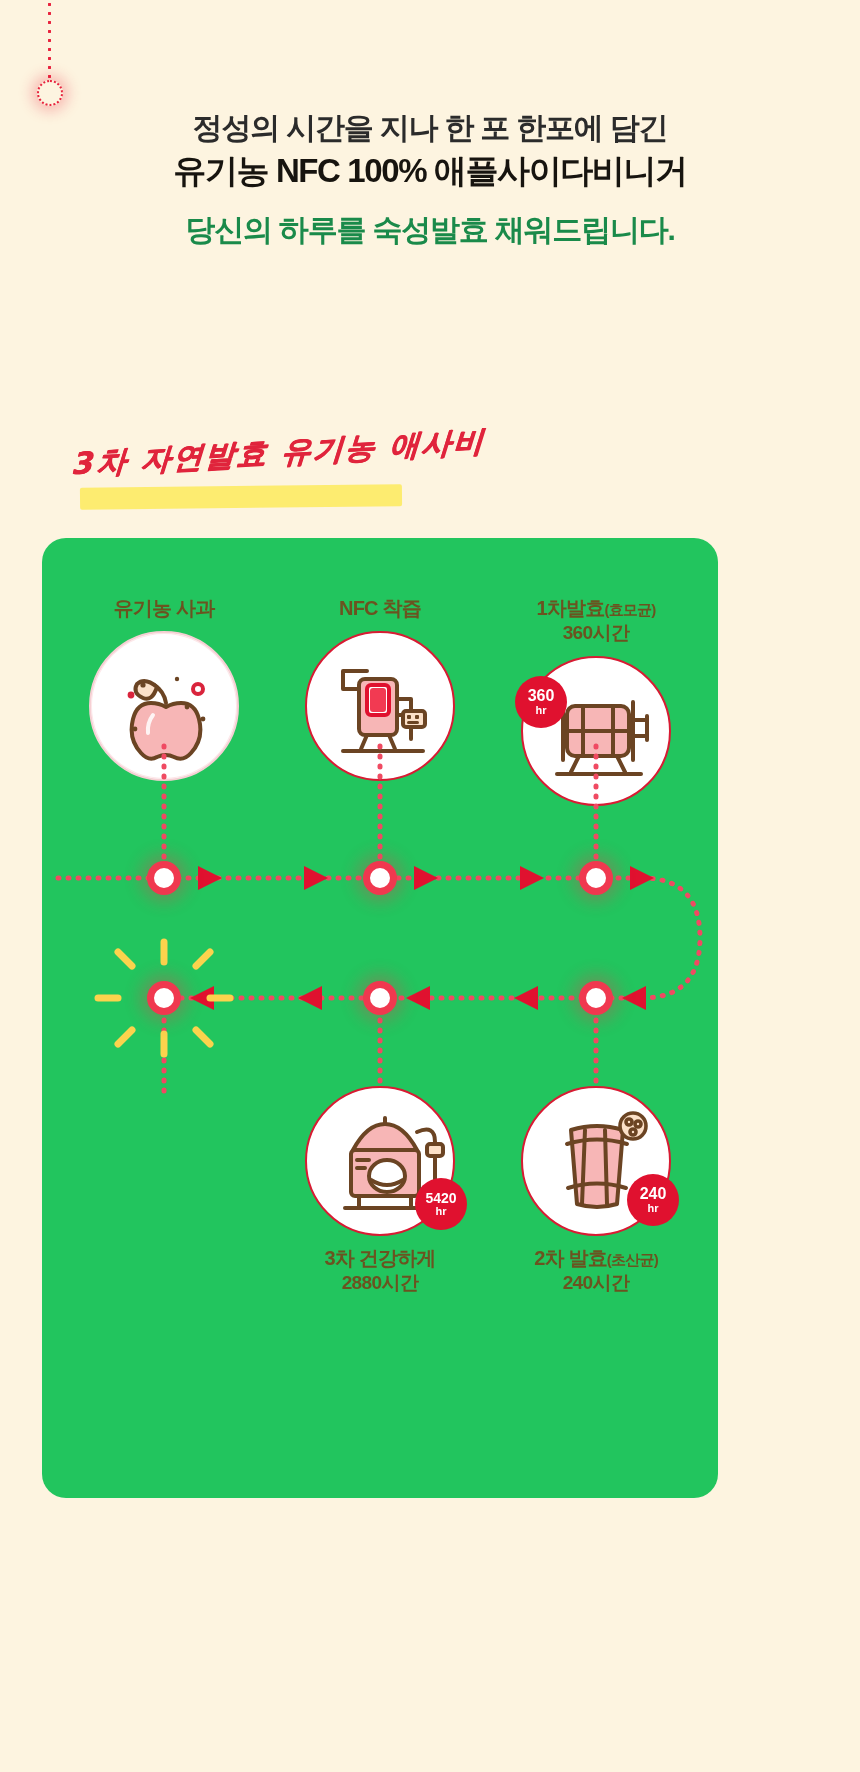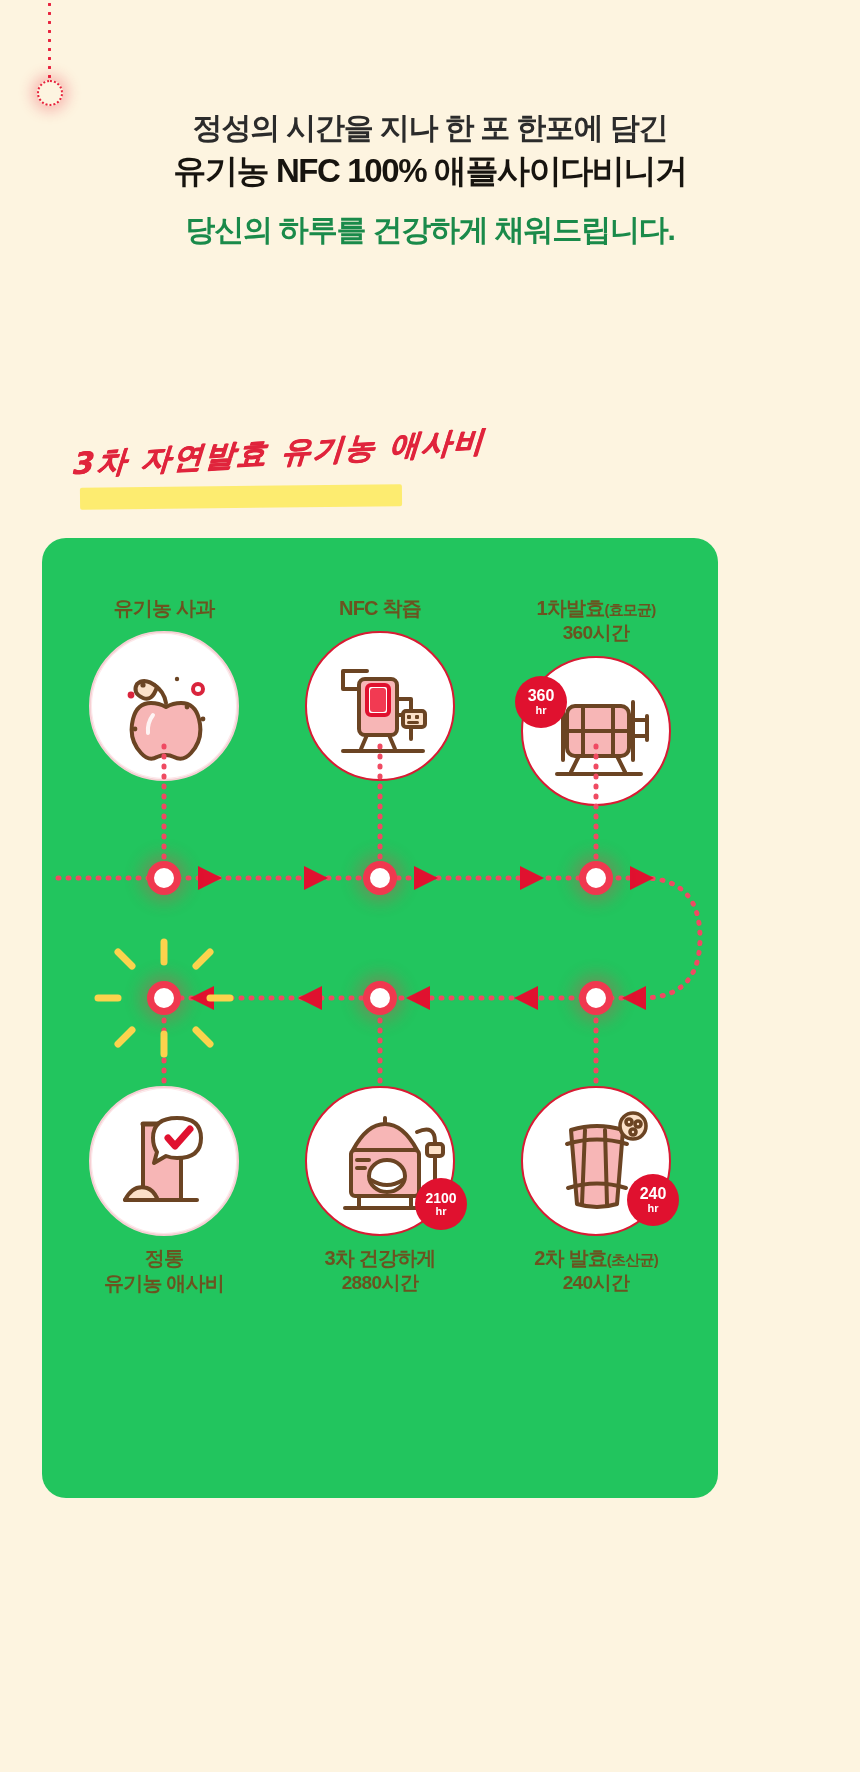--- a/index.html
+++ b/index.html
@@ -134,21 +134,21 @@
 <div class="page">
 
   <div class="drop-wrap">
     <div class="drop-line"></div>
     <div class="drop-bead"></div>
   </div>
 
   <div class="head-block">
     <div class="line2">정성의 시간을 지나 한 포 한포에 담긴</div>
     <div class="line3">유기농 NFC 100% 애플사이다비니거</div>
-    <div class="line4">당신의 하루를 건강하게 채워드립니다.</div>
+    <div class="line4">당신의 하루를 숙성발효 채워드립니다.</div>
   </div>
 
   <div class="hw-wrap">
     <div class="hw-hl"></div>
     <div class="hw-text">3차 자연발효 유기농 애사비</div>
   </div>
 
   <div class="card">
 
     <div class="col col-a row-top">
@@ -277,57 +277,39 @@
     </svg>
 
     <div class="node" style="left:105px; top:323px;"></div>
     <div class="node" style="left:321px; top:323px;"></div>
     <div class="node" style="left:537px; top:323px;"></div>
 
     <div class="node" style="left:537px; top:443px;"></div>
     <div class="node" style="left:321px; top:443px;"></div>
     <div class="node" style="left:105px; top:443px;"></div>
 
-    <div class="col col-a row-bot">
-      <div class="bubble ring-soft bubble-wrap-bot">
-        <svg viewBox="0 0 150 150" aria-hidden="true">
-          <g fill="none" stroke="#6b4423" stroke-width="4" stroke-linecap="round" stroke-linejoin="round">
-            <path d="M52 36 h38 v76 h-38 z" fill="#f7b6b6"></path>
-            <path d="M52 36 h38" stroke-width="5"></path>
-            <path d="M34 112 q8 -16 22 -12 q6 2 10 10" fill="#fbe0c8"></path>
-            <path d="M34 112 h72"></path>
-          </g>
-          <g fill="#fff" stroke="#6b4423" stroke-width="4" stroke-linejoin="round">
-            <path d="M86 30 q24 0 24 20 q0 20 -24 20 q-6 0 -11 -2 l-12 7 l3 -11 q-4 -6 -4 -14 q0 -20 24 -20z"></path>
-          </g>
-          <path d="M77 50 l7 8 l15 -17" fill="none" stroke="#e0112f" stroke-width="7" stroke-linecap="round" stroke-linejoin="round"></path>
-        </svg>
-      </div>
-      <div class="step-label">정통</div>
-      <div class="step-label">유기농 애사비</div>
-    </div>
 
     <div class="col col-b row-bot">
       <div class="bubble ring-strong bubble-wrap-bot">
         <svg viewBox="0 0 150 150" aria-hidden="true">
           <g fill="none" stroke="#6b4423" stroke-width="4" stroke-linecap="round" stroke-linejoin="round">
             <path d="M46 62 q14 -26 32 -26 q18 0 32 26 z" fill="#f7b6b6"></path>
             <rect x="44" y="62" width="68" height="46" rx="4" fill="#f7b6b6"></rect>
             <path d="M78 30 v6"></path>
             <path d="M110 44 q18 -8 18 10 v48"></path>
             <rect x="120" y="56" width="16" height="12" rx="3" fill="#fbe0c8"></rect>
             <ellipse cx="80" cy="88" rx="18" ry="16" fill="#fff"></ellipse>
             <path d="M64 92 q16 10 32 0"></path>
             <path d="M50 72 h12 M50 80 h8"></path>
             <path d="M52 108 v12 M104 108 v12"></path>
             <path d="M38 120 h82"></path>
           </g>
         </svg>
         <div class="hr-badge wide" style="right:-14px; bottom:4px;">
-          <span class="num">2100</span>
+          <span class="num">5420</span>
           <span class="unit">hr</span>
         </div>
       </div>
       <div class="step-label">3차 건강하게</div>
       <div class="step-sub">2880시간</div>
     </div>
 
     <div class="col col-c row-bot">
       <div class="bubble ring-strong bubble-wrap-bot">
         <svg viewBox="0 0 150 150" aria-hidden="true">

